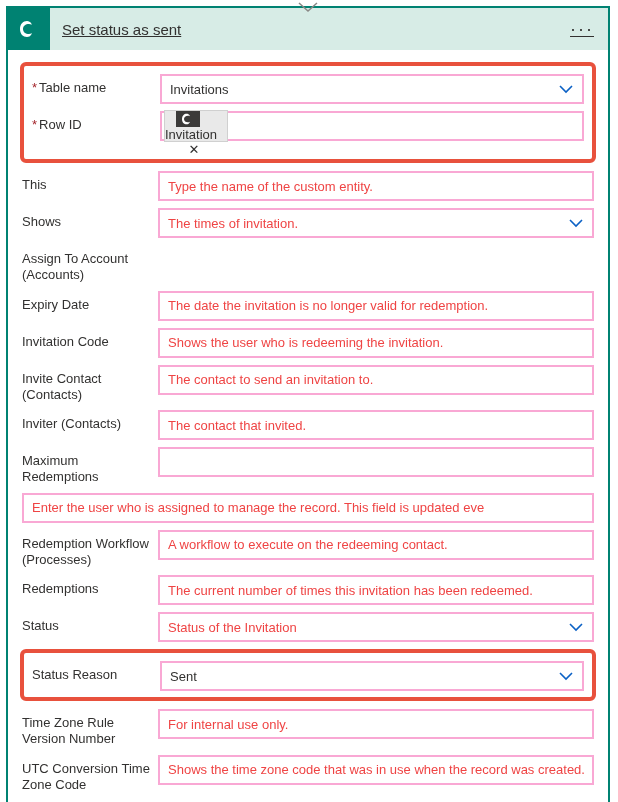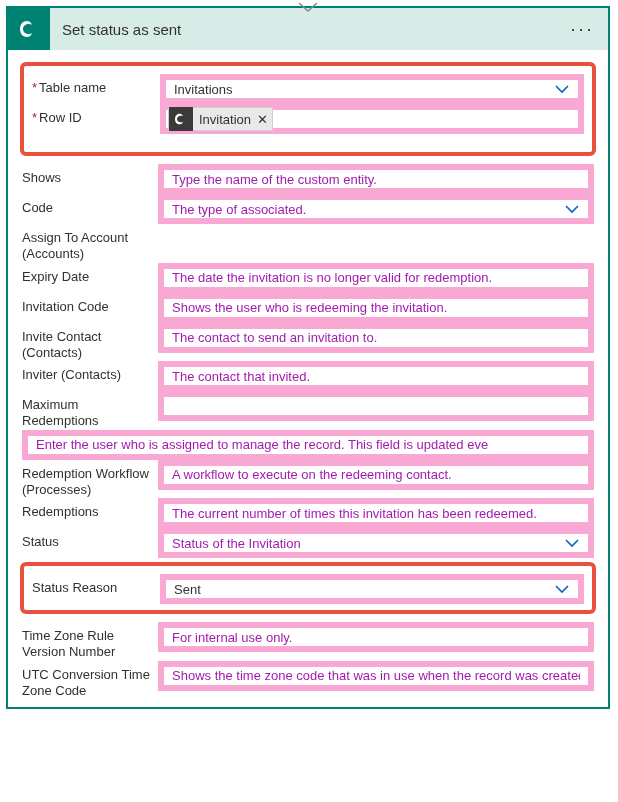--- a/index.html
+++ b/index.html
@@ -22,20 +22,21 @@
     left: 50%;
     transform: translateX(-50%);
     z-index: 5;
   }
   .header {
     display: flex;
     align-items: center;
     background: #d7ece6;
     height: 42px;
     padding: 0 10px 0 0;
+    text-decoration: underline;
   }
   .header-icon {
     width: 42px;
     height: 42px;
     background: #008272;
     display: flex;
     align-items: center;
     justify-content: center;
     flex: none;
   }
@@ -58,73 +59,75 @@
   .hl-box {
     border: 4px solid #e8513d;
     border-radius: 6px;
     padding: 8px 8px 6px 8px;
     margin: -2px -2px 8px -2px;
   }
   .hl-box .row:last-child { margin-bottom: 12px; }
   .row {
     display: flex;
     align-items: flex-start;
+    margin-bottom: 7px;
   }
   .label {
     flex: 0 0 136px;
     padding-top: 6px;
     font-size: 13px;
     color: #323130;
     line-height: 1.25;
     padding-right: 6px;
   }
   .hl-box .label { flex: 0 0 128px; }
   .req { color: #a4262c; margin-right: 2px; }
   .field-wrap {
     flex: 1;
     min-width: 0;
   }
   .field {
     width: 100%;
     height: 30px;
-    border: 6px solid #f9a8d4;
+    border: 2px solid #f9a8d4;
     background: #fff;
     display: flex;
     align-items: center;
     padding: 0 8px;
     font-size: 13px;
     position: relative;
   }
   .field .value {
     flex: 1;
     color: #323130;
     white-space: nowrap;
     overflow: hidden;
     text-overflow: clip;
   }
   .field .placeholder {
     flex: 1;
-    color: #a21caf;
+    color: #ef4444;
     white-space: nowrap;
     overflow: hidden;
   }
   .chev {
     flex: none;
     margin-left: 6px;
     display: flex;
     align-items: center;
   }
   .token {
     display: inline-flex;
     align-items: center;
     background: #e9e9e9;
     border: 1px solid #d0d0d0;
-    height: 24px;
-    padding-right: 4px;
+    height: 32px;
+    padding-right: 10px;
     margin-left: -6px;
+    flex-direction: column;
   }
   .token-icon {
     width: 24px;
     height: 24px;
     background: #3b3a39;
     display: flex;
     align-items: center;
     justify-content: center;
     margin-right: 6px;
   }
@@ -186,33 +189,33 @@
               </span>
               <span class="token-label">Invitation</span>
               <span class="token-x">✕</span>
             </span>
           </div>
         </div>
       </div>
     </div>
 
     <div class="row">
+        <div class="label">This</div>
+        <div class="field-wrap">
+          <div class="field">
+            <span class="placeholder">Type the name of the custom entity.</span>
+          </div>
+        </div>
+      </div>
+
+    <div class="row">
         <div class="label">Shows</div>
         <div class="field-wrap">
           <div class="field">
-            <span class="placeholder">Type the name of the custom entity.</span>
-          </div>
-        </div>
-      </div>
-
-    <div class="row">
-        <div class="label">Code</div>
-        <div class="field-wrap">
-          <div class="field">
-            <span class="placeholder">The type of associated.</span>
+            <span class="placeholder">The times of invitation.</span>
             <span class="chev">
               <svg width="16" height="10" viewBox="0 0 16 10">
                 <polyline points="2,2 8,8 14,2" fill="none" stroke="#0b61c5" stroke-width="1.6"></polyline>
               </svg>
             </span>
           </div>
         </div>
       </div>
 
     <div class="row">

